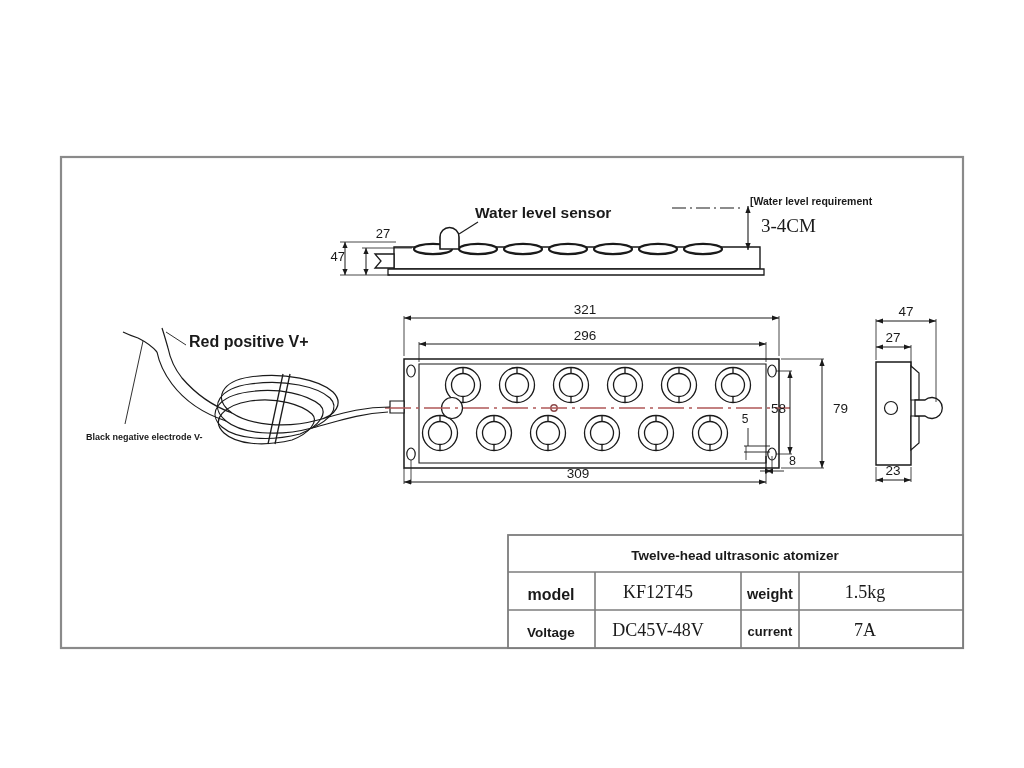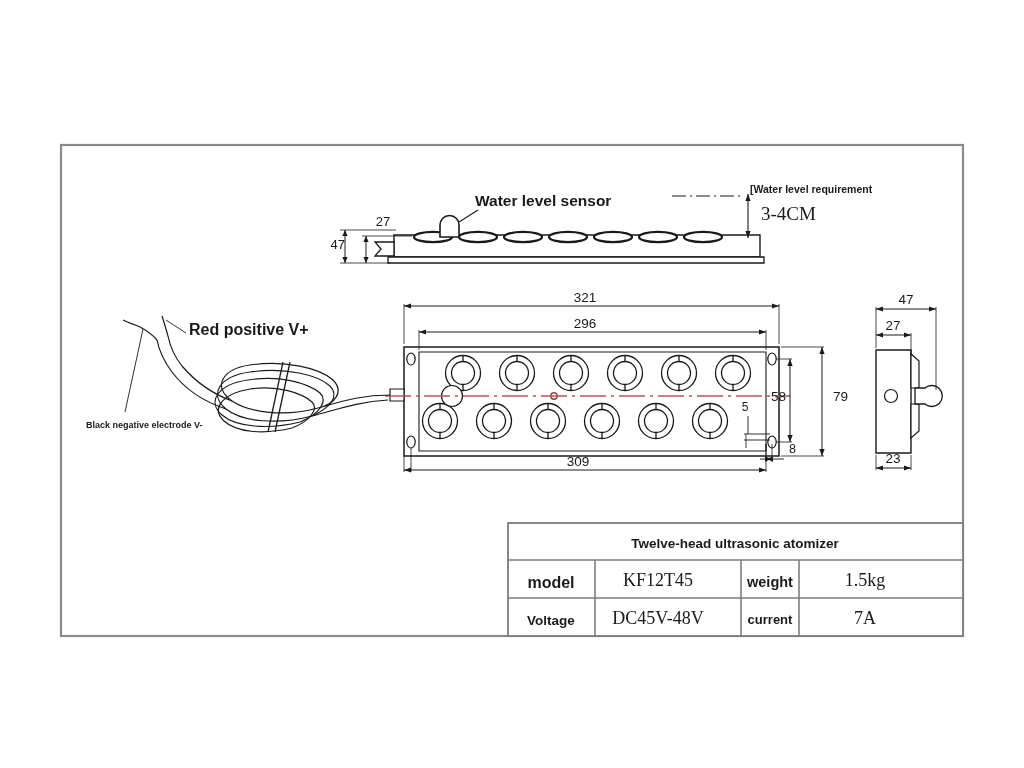--- a/index.html
+++ b/index.html
@@ -9,21 +9,21 @@
   }
   body {
     width: 1024px;
     height: 768px;
     position: relative;
     font-family: "Liberation Sans", sans-serif;
     overflow: hidden;
   }
   #stage {
     position: absolute;
-    left: 0; top: 4px;
+    left: 0; top: 16px;
     width: 1024px;
     height: 584px;
   }
   svg.drawing {
     position: absolute;
     left: 0; top: 0;
     width: 1024px;
     height: 768px;
   }
   text { fill: #1a1a1a; }

